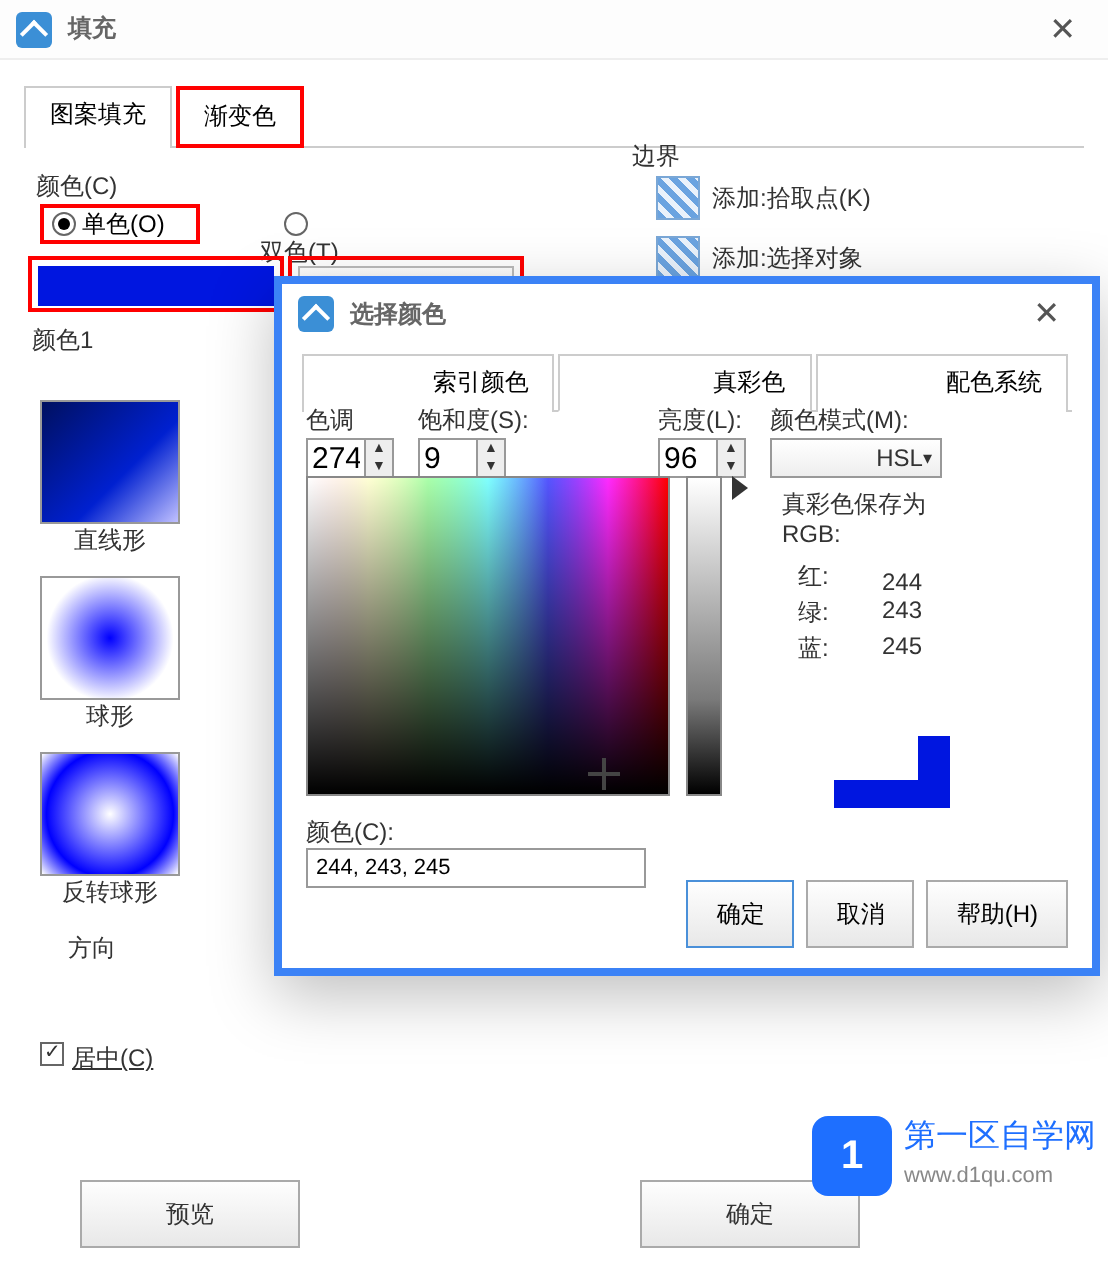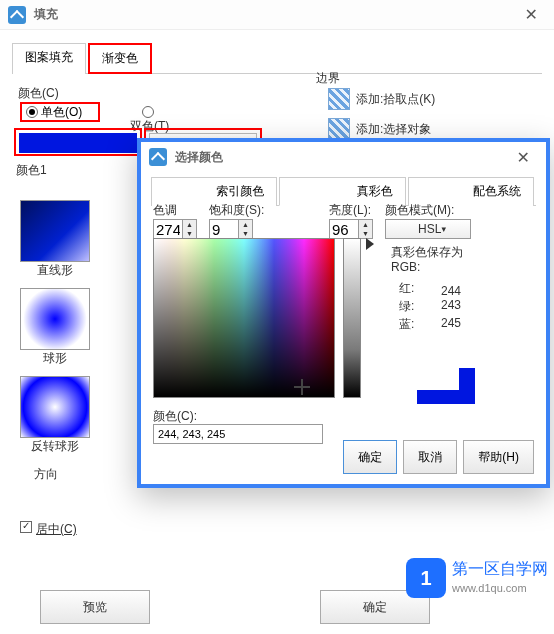--- a/index.html
+++ b/index.html
@@ -172,21 +172,21 @@
     <div class="spin">
         <input value="96" style="">
         <div class="sp">
           <div>▲</div>
           <div>▼</div>
         </div>
       </div>
   </div>
   <div class="field-block" style="left:244px; top:60px;">
     <div>颜色模式(M):</div>
-    <div class="sel-box" style="width:86px; justify-content:center;padding-left:12px;">
+    <div class="sel-box" style="width:86px; justify-content:flex-end;padding-left:12px;">
       <span>HSL</span>
       <span style="font-size:9px;">▾</span>
     </div>
   </div>
 
   <div class="canvas">
     <div class="crosshair"></div>
   </div>
   <div class="lum-bar"></div>
   <div style="position:absolute; left:225px; top:96px; width:0;height:0;border-top:6px solid transparent;border-bottom:6px solid transparent;border-left:8px solid #333;"></div>

